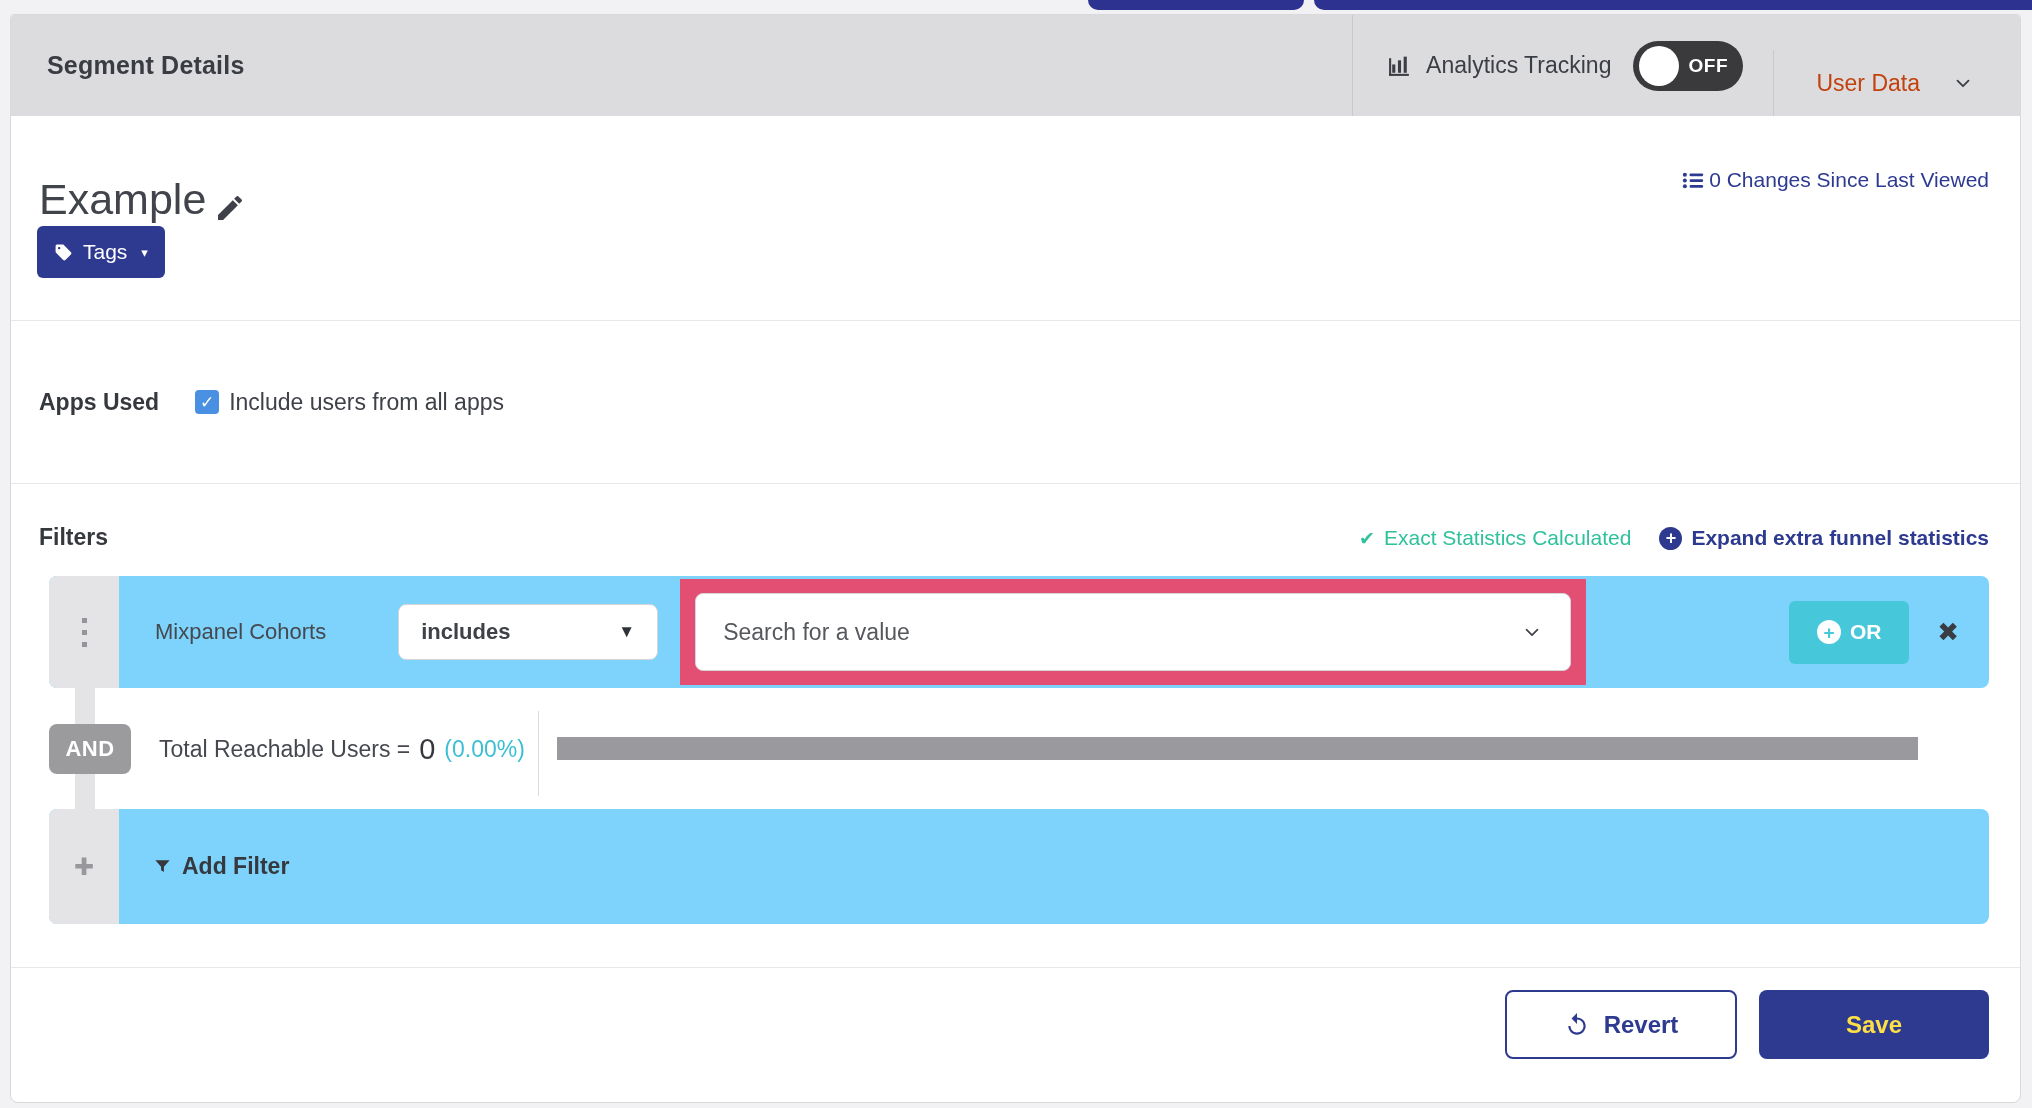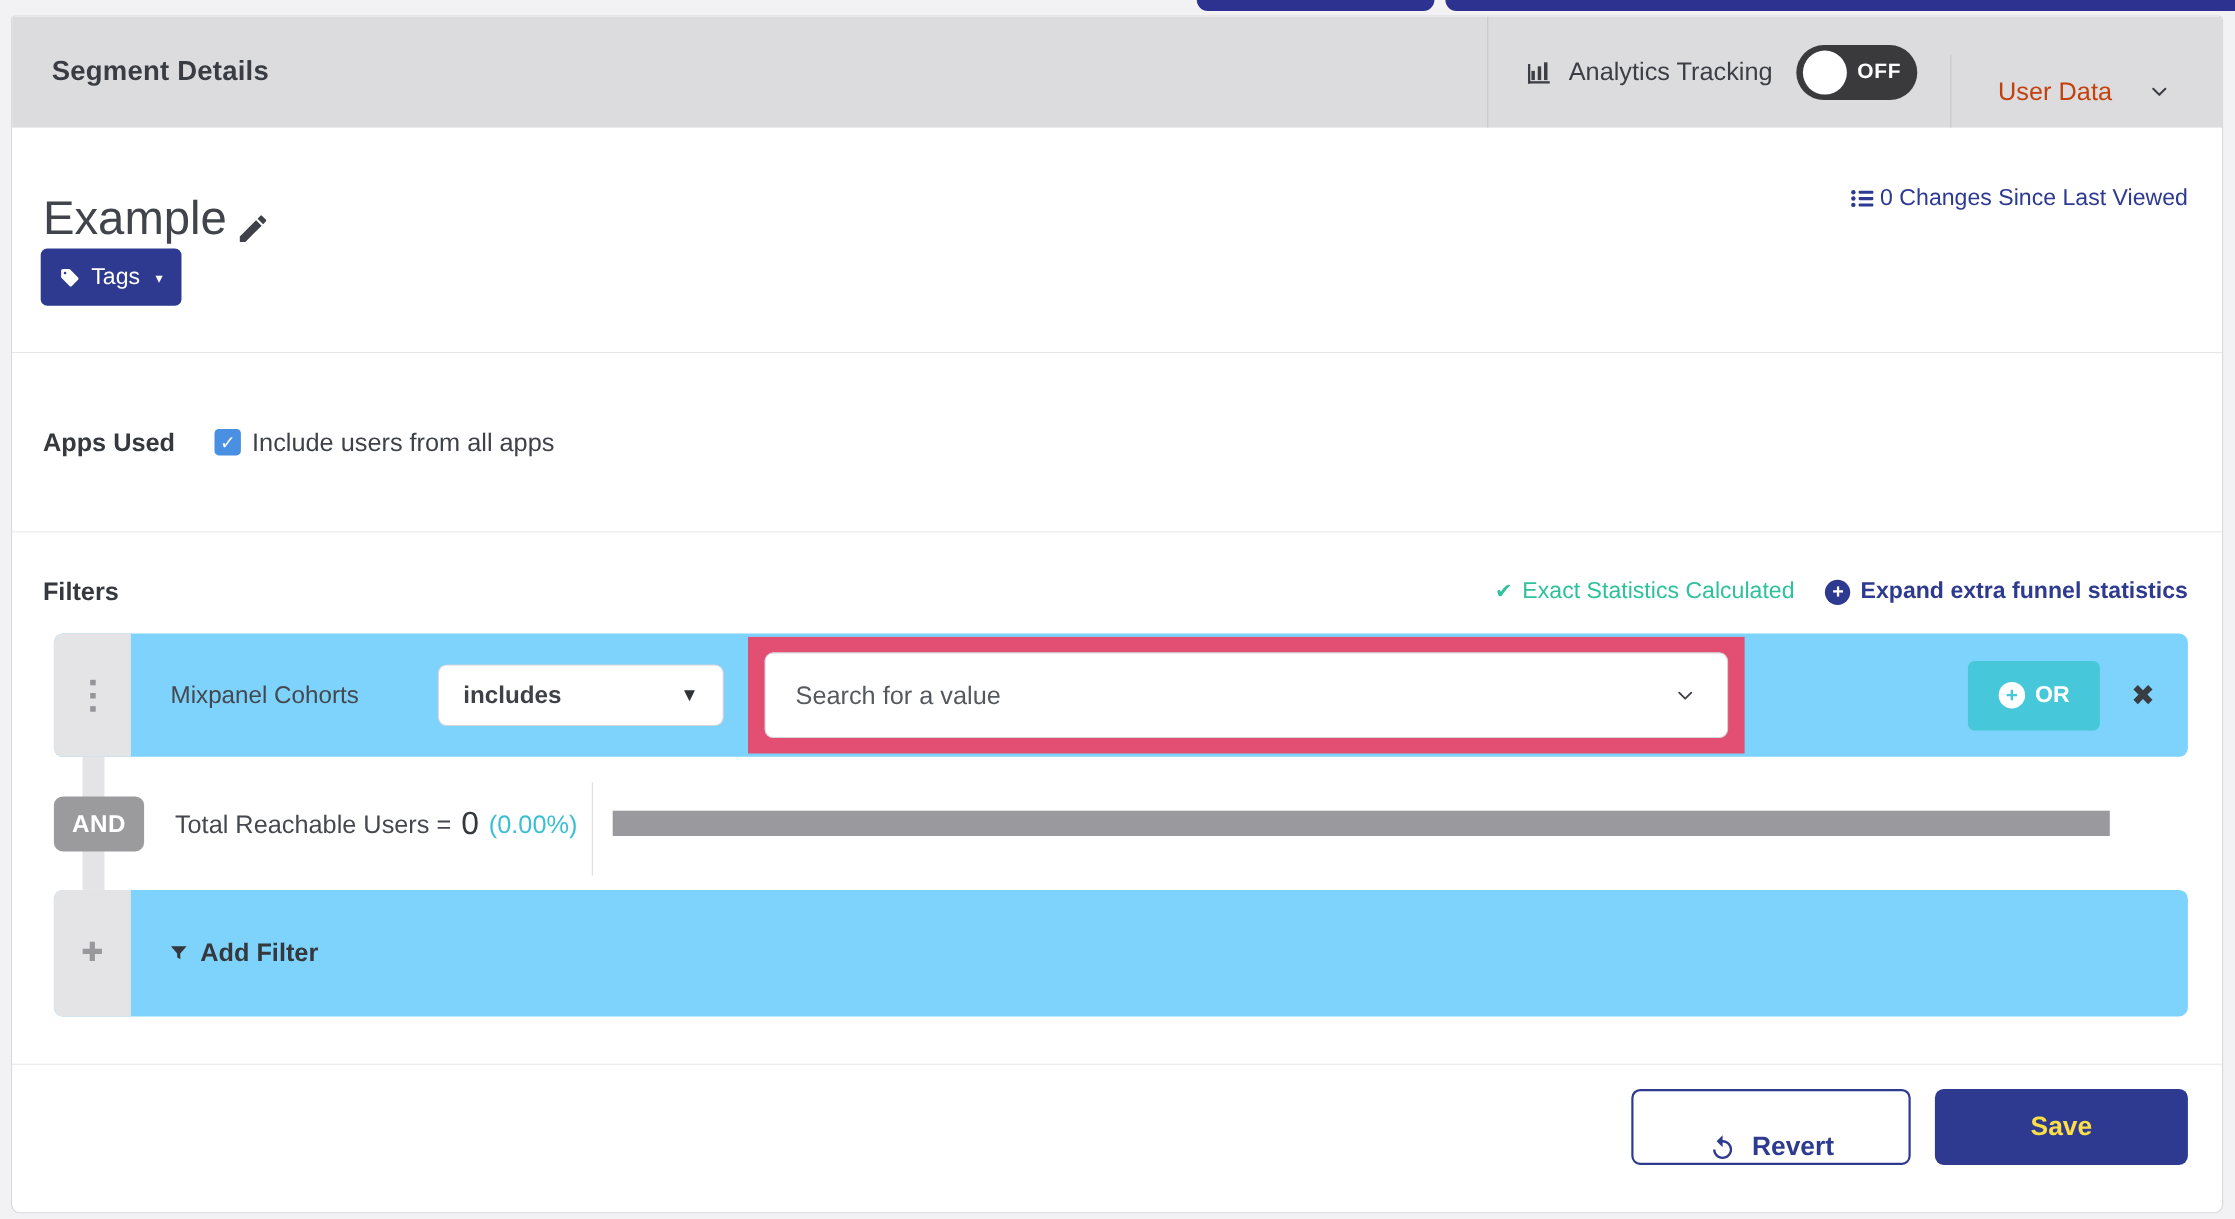--- a/index.html
+++ b/index.html
@@ -111,21 +111,21 @@
   .filter-select { margin-left:32px; width:445px; height:67px; background:#fff;
     border:2px dashed #d9d9dd; border-radius:6px; display:flex; align-items:center;
     justify-content:space-between; padding:0 23px; cursor:pointer; }
   .filter-placeholder { font-size:23px; color:#6e7177; }
 
   
   .footer { height:136px; display:flex; justify-content:flex-end; align-items:flex-start;
     padding:22px 31px 0 0; gap:22px; }
   .btn { height:69px; border-radius:8px; display:flex; align-items:center; justify-content:center;
     gap:14px; font-size:24px; font-weight:bold; cursor:pointer; }
-  .btn-revert { width:254px; background:#fff; border:2px solid #2d3a8f; color:#2d3a8f;align-items:flex-end; }
+  .btn-revert { width:232px; background:#fff; border:2px solid #2d3a8f; color:#2d3a8f; }
   .btn-save { width:230px; background:#2d3a8f; color:#fde047; }
 
   .thin-chevron { width:22px; height:22px; }
 </style>
 </head>
 <body>
 
 <div class="top-pill left"></div>
 <div class="top-pill right"></div>
 

